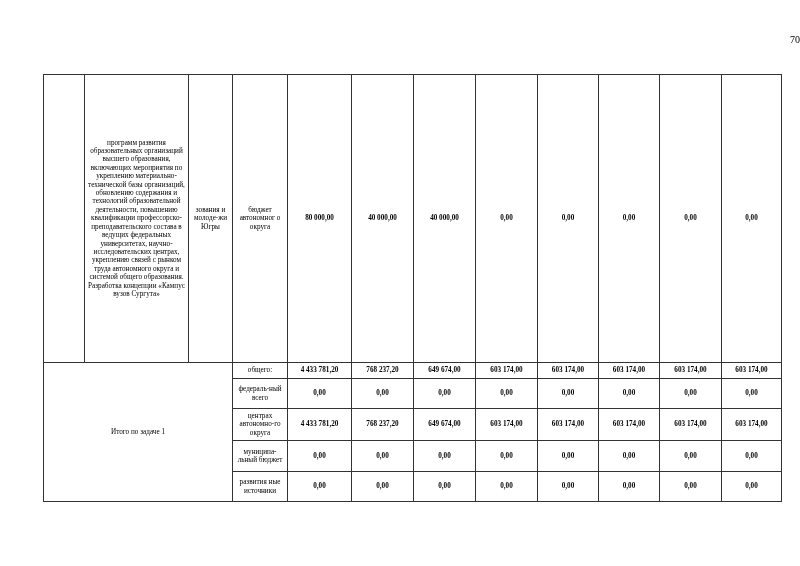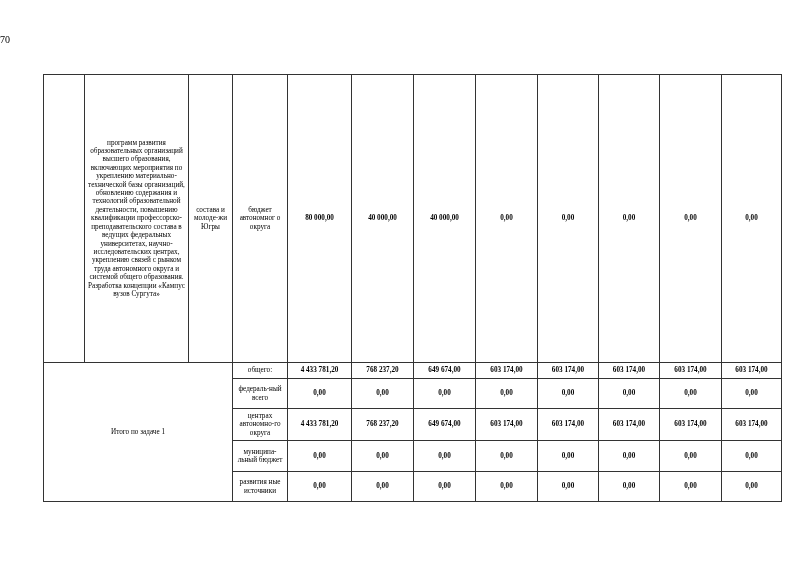--- a/index.html
+++ b/index.html
@@ -1,18 +1,18 @@
 <!DOCTYPE html>
 <html><head>
 <meta charset="utf-8">
 <style>
   html, body { margin:0; padding:0; background:#fff; }
   body { width:800px; height:566px; position:relative; overflow:hidden;
          font-family:"Liberation Serif", serif; color:#000; }
-  .page-num { position:absolute; top:34px; left:0; width:800px; text-align:left; font-size:10px; }
+  .page-num { position:absolute; top:34px; left:0; width:800px; text-align:right; font-size:10px; }
   table.t { position:absolute; left:43px; top:74px; border-collapse:collapse; table-layout:fixed; }
   table.t td { border:1px solid #333; padding:0 2px; font-size:7.2px; line-height:8.4px;
                vertical-align:middle; text-align:center; overflow:hidden; }
   td.desc { text-align:justify; vertical-align:top; padding:1px 3px 0 3px;margin-left:19px; }
   td.exec { vertical-align:top; padding-top:1px; }
   td.num { font-size:7.6px;font-weight:bold; }
   td.src { font-size:7.2px; line-height:8.2px;margin-left:25px; }
   td.itogo { font-size:8px; }
 </style>
 </head>
@@ -33,21 +33,21 @@
     <col style="width:61px">
       <col style="width:61px">
       <col style="width:62px">
       <col style="width:60px">
   </colgroup>
 
   <tbody>
       <tr style="height:288px">
     <td></td>
     <td class="desc">программ развития образовательных организаций высшего образования, включающих мероприятия по укреплению материально-технической базы организаций, обновлению содержания и технологий образовательной деятельности, повышению квалификации профессорско-преподавательского состава в ведущих федеральных университетах, научно-исследовательских центрах, укреплению связей с рынком труда автономного округа и системой общего образования. Разработка концепции «Кампус вузов Сургута»</td>
-    <td class="exec">состава и молоде-жи Югры</td>
+    <td class="exec">зования и молоде-жи Югры</td>
     <td class="src">бюджет автономног о округа</td>
     <td class="num">80 000,00</td>
     <td class="num">40 000,00</td>
     <td class="num">40 000,00</td>
     <td class="num">0,00</td>
     <td class="num">0,00</td>
     <td class="num">0,00</td>
     <td class="num">0,00</td>
     <td class="num">0,00</td>
   </tr>

